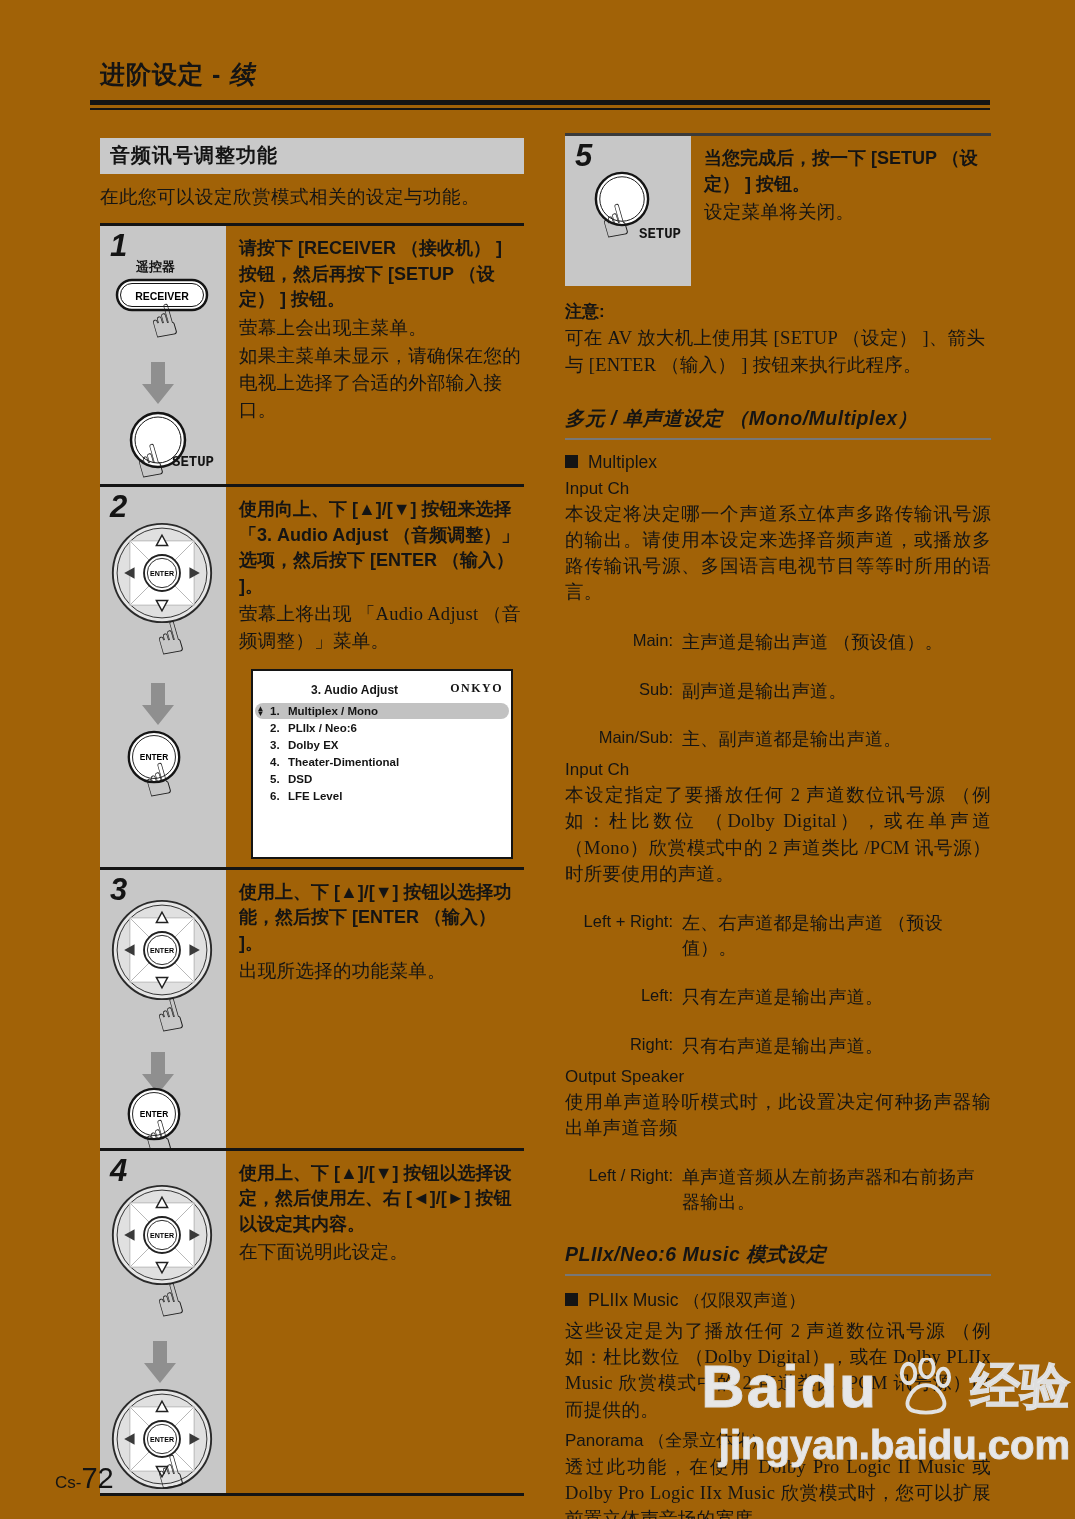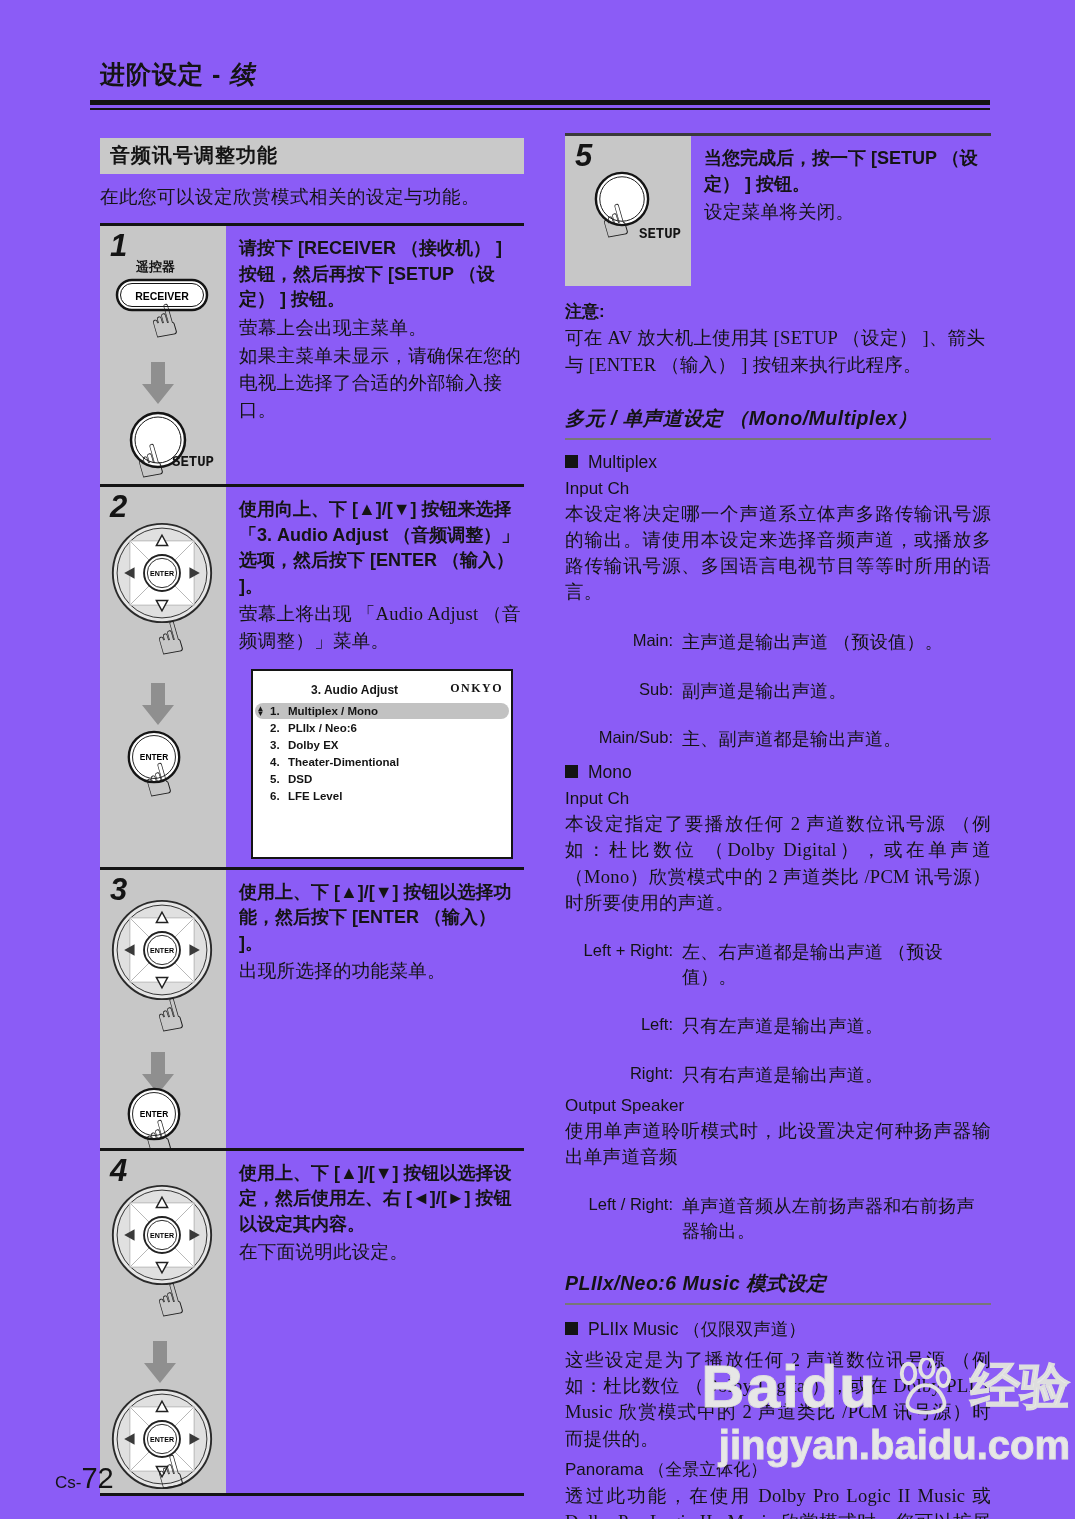--- a/index.html
+++ b/index.html
@@ -1,16 +1,16 @@
 <!DOCTYPE html>
 <html><head>
 <meta charset="utf-8">
 <style>
   html,body{margin:0;padding:0;background:#9a9a9a;}
-  #page{position:relative;width:1075px;height:1519px;background:#8b5cf6;overflow:hidden;
+  #page{position:relative;width:1075px;height:1519px;background:#a16207;overflow:hidden;
         font-family:"Liberation Serif","DejaVu Serif",serif;color:#141414;}
 
   
   #doc-header{position:absolute;left:100px;top:58px;width:890px;}
   .doc-title{font-family:"Liberation Sans","DejaVu Sans",sans-serif;font-weight:bold;
              font-size:25px;letter-spacing:1px;}
   .doc-title .cont{font-style:italic;}
   .title-rule{position:absolute;left:90px;top:100px;width:900px;}
   .title-rule .thick{height:5px;background:#141414;}
   .title-rule .thin{height:2px;background:#141414;margin-top:3px;}
@@ -326,21 +326,20 @@
       <div class="defrow">
           <span class="term">Sub:</span>
           <span class="desc">副声道是输出声道。</span>
         </div>
       <div class="defrow">
           <span class="term">Main/Sub:</span>
           <span class="desc">主、副声道都是输出声道。</span>
         </div>
     </div>
 
-    <div class="sq-head"><span class="sq"></span><span>Mono</span></div>
     <div class="sub-head">Input Ch</div>
     <p class="para">本设定指定了要播放任何 2 声道数位讯号源 （例如：杜比数位 （Dolby Digital），或在单声道（Mono）欣赏模式中的 2 声道类比 /PCM 讯号源）时所要使用的声道。</p>
     <div class="defs">
       <div class="defrow">
           <span class="term">Left + Right:</span>
           <span class="desc">左、右声道都是输出声道 （预设值）。</span>
         </div>
       <div class="defrow">
           <span class="term">Left:</span>
           <span class="desc">只有左声道是输出声道。</span>

